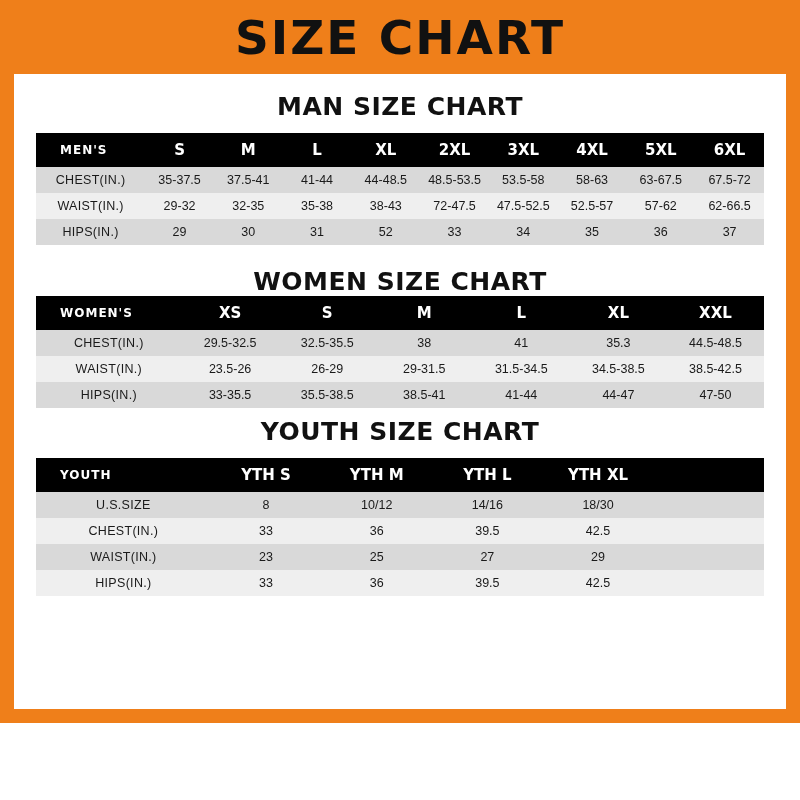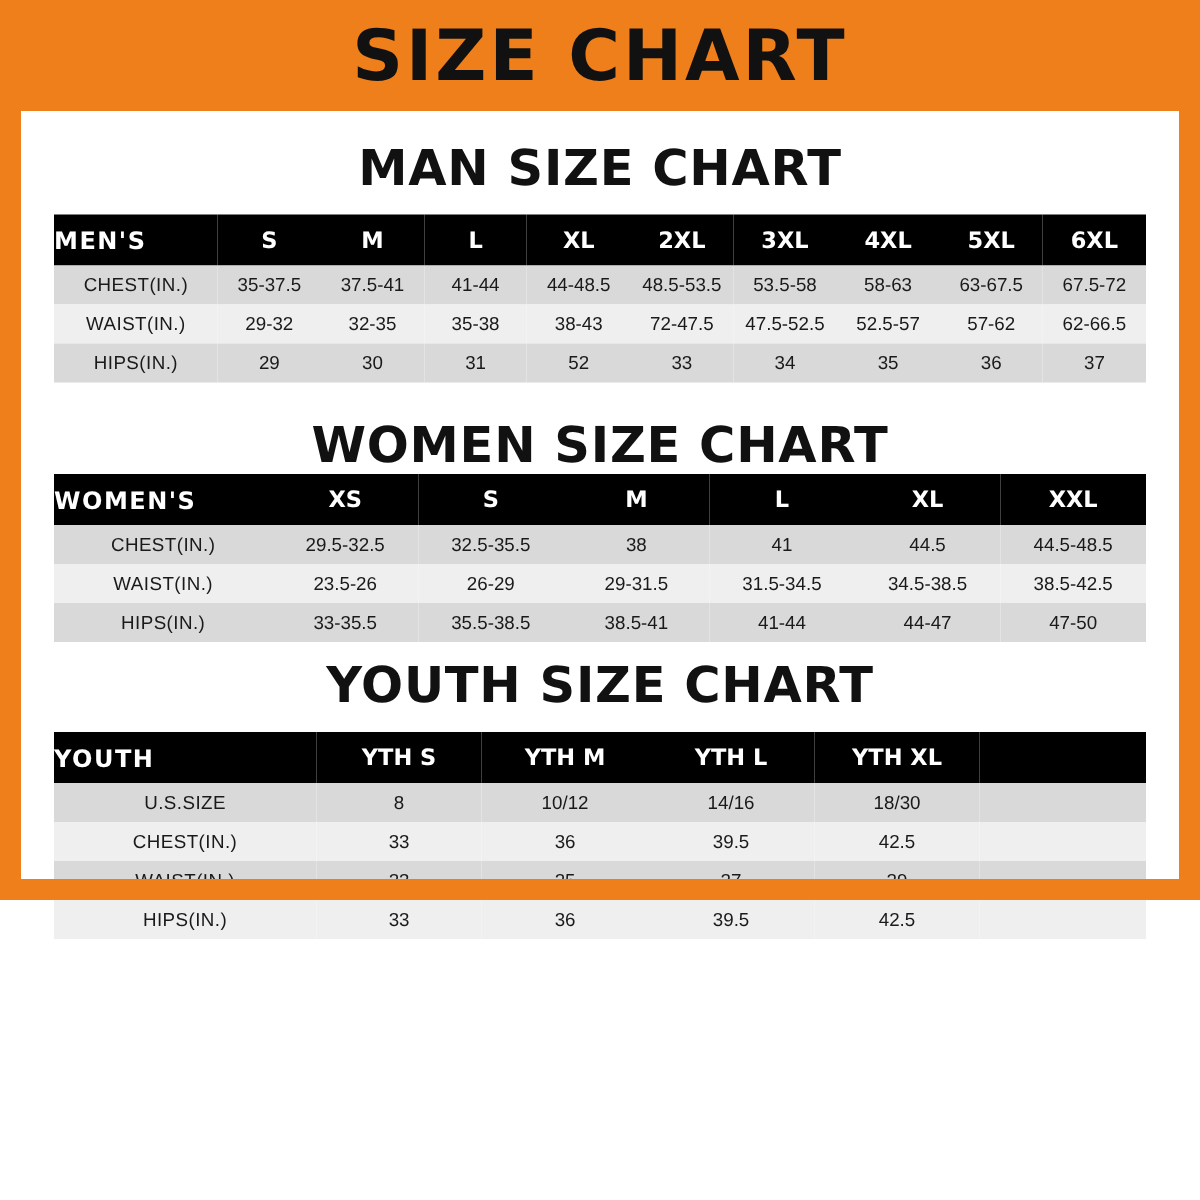--- a/index.html
+++ b/index.html
@@ -9,21 +9,21 @@
   body {
     width: 800px;
     height: 800px;
     background: #ffffff;
     font-family: "Liberation Sans", sans-serif;
     overflow: hidden;
   }
   .page {
     position: relative;
     width: 800px;
-    height: 600px;
+    height: 723px;
     background: #ffffff;
     box-sizing: border-box;
     border-left: 14px solid #ef7f1a;
     border-right: 14px solid #ef7f1a;
   }
   .header-banner {
     height: 74px;
     background: #ef7f1a;
     display: flex;
     align-items: center;
@@ -38,21 +38,21 @@
     color: #111111;
     line-height: 1;
   }
   .content {
     padding: 0 22px;
   }
   .section-title {
     text-align: center;
     font-family: "DejaVu Sans", sans-serif;
     font-weight: bold;
-    font-size: 33px;
+    font-size: 25px;
     color: #111111;
     letter-spacing: 0.5px;
   }
   .men-title { margin-top: 18px; margin-bottom: 12px; }
   .women-title { margin-top: 22px; }
   .youth-title { margin-top: 9px; margin-bottom: 12px; }
 
   table.size-table {
     width: 100%;
     border-collapse: collapse;
@@ -70,23 +70,23 @@
   table.size-table thead th {
     background: #000000;
     color: #ffffff;
     font-weight: bold;
     font-size: 15px;
     height: 34px;
     font-family: "DejaVu Sans", sans-serif;
   }
   table.size-table thead th.row-head {
     text-align: left;
-    padding-left: 0;
+    padding-left: 24px;
     letter-spacing: 1px;
-    font-size: 16px;
+    font-size: 12px;
   }
   table.size-table tbody tr.odd td {
     background: #d9d9d9;
   }
   table.size-table tbody tr.even td {
     background: #efefef;
   }
   table.size-table tbody td.row-head {
     font-weight: normal;
     letter-spacing: 0.3px;
@@ -215,21 +215,21 @@
           <th>XXL</th>
         </tr>
       </thead>
       <tbody>
         <tr class="odd">
           <td class="row-head">CHEST(IN.)</td>
           <td>29.5-32.5</td>
           <td>32.5-35.5</td>
           <td>38</td>
           <td>41</td>
-          <td>44.5</td>
+          <td>35.3</td>
           <td>44.5-48.5</td>
         </tr>
         <tr class="even">
           <td class="row-head">WAIST(IN.)</td>
           <td>23.5-26</td>
           <td>26-29</td>
           <td>29-31.5</td>
           <td>31.5-34.5</td>
           <td>34.5-38.5</td>
           <td>38.5-42.5</td>

